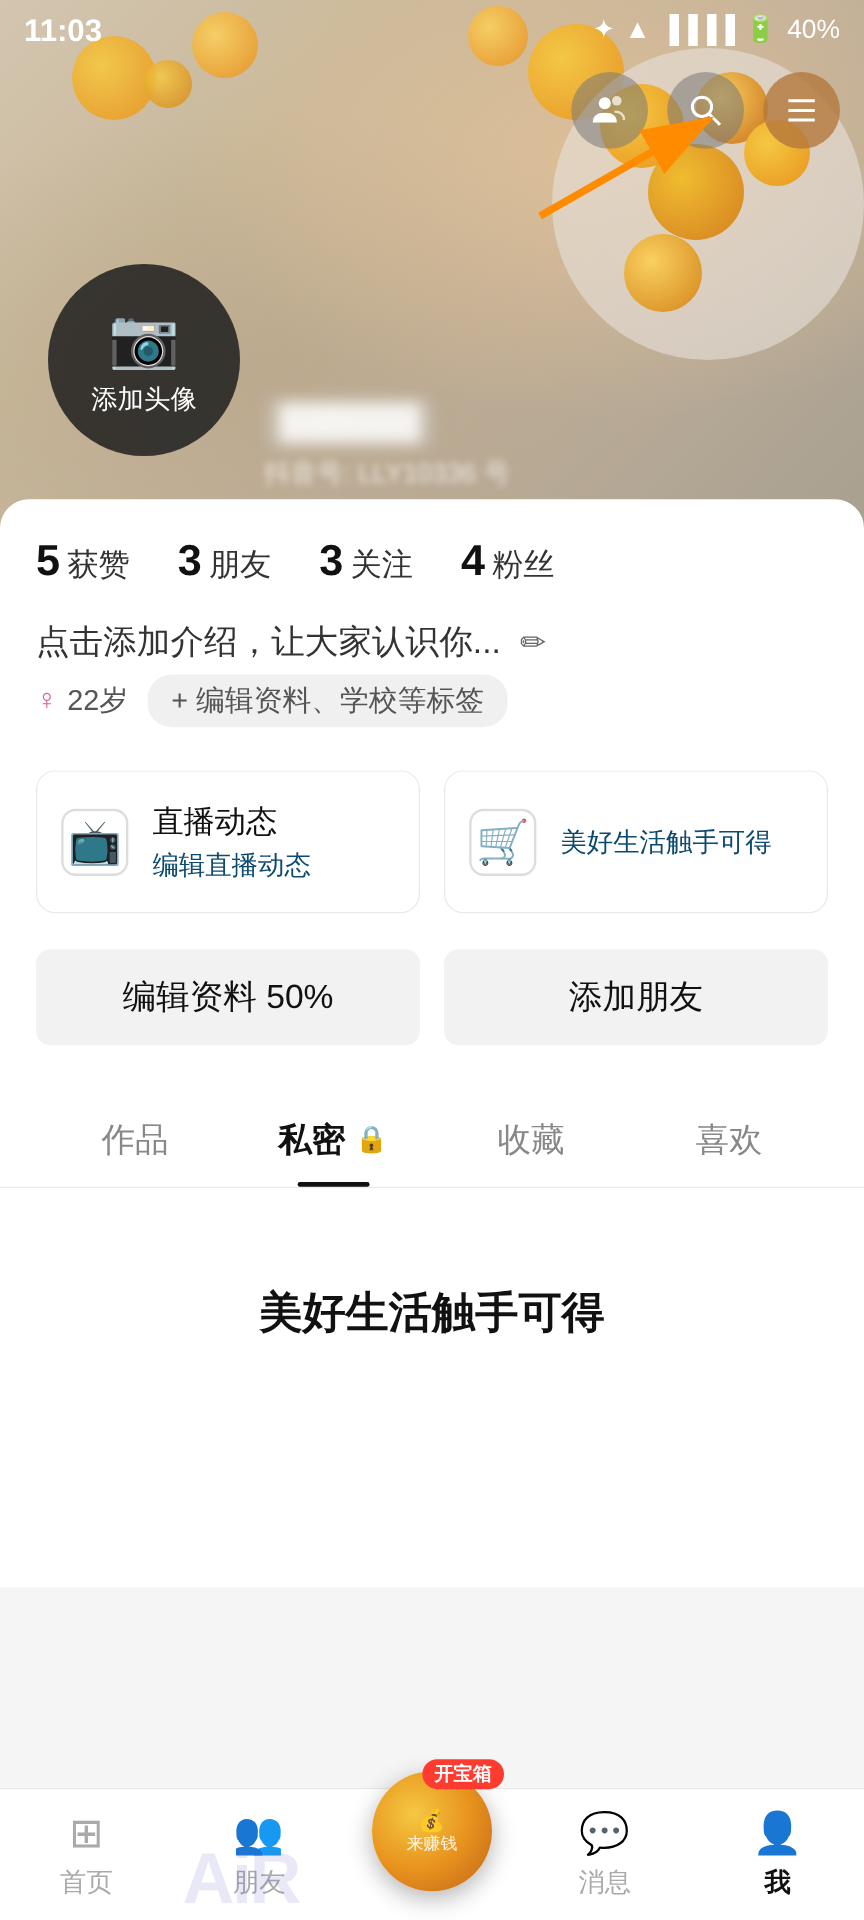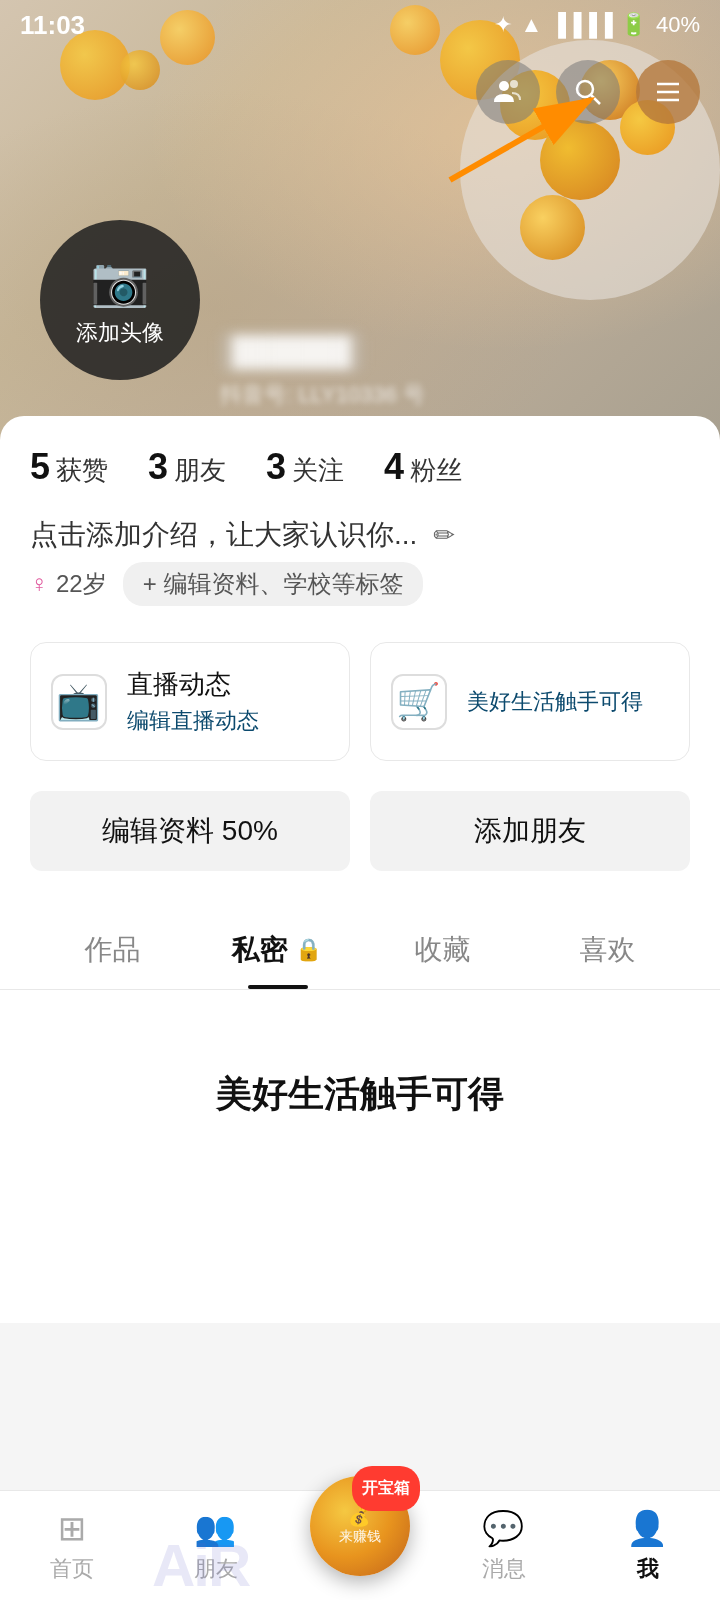--- a/index.html
+++ b/index.html
@@ -399,21 +399,21 @@
       box-shadow: 0 6px 20px rgba(0,0,0,0.3);
       position: relative;
     }
     .money-bag-badge {
       position: absolute;
       top: -10px;
       right: -10px;
       background: #ff3b30;
       color: #fff;
       font-size: 16px;
-      padding: 12px 10px;
+      padding: 2px 10px;
       border-radius: 20px;
       font-weight: 600;
     }
     .money-bag-text {
       font-size: 18px;
       color: #fff;
       font-weight: 700;
     }
     .money-bag-sub {
       font-size: 14px;

